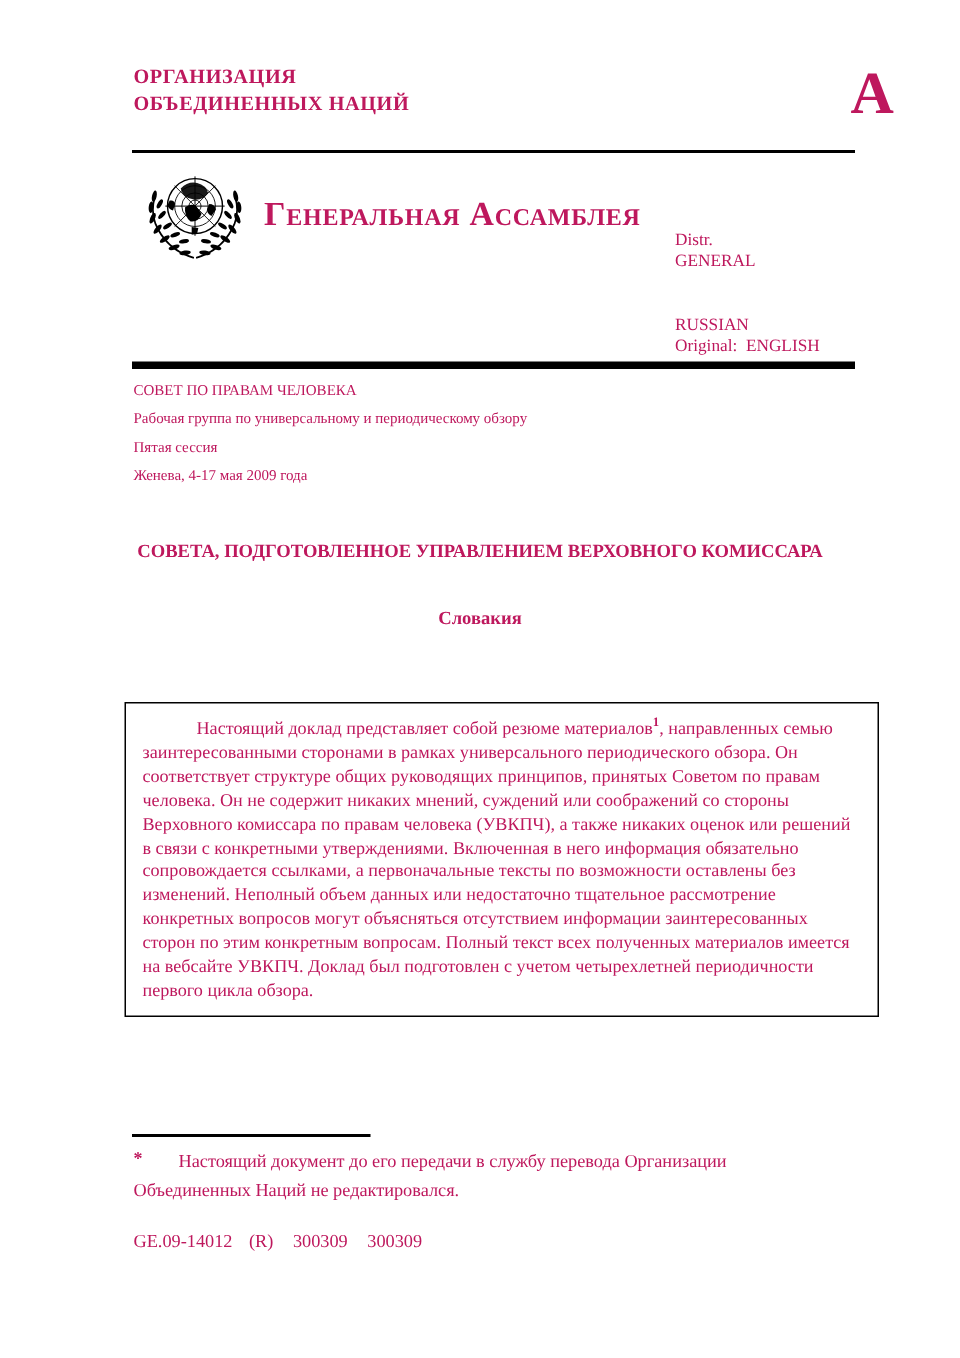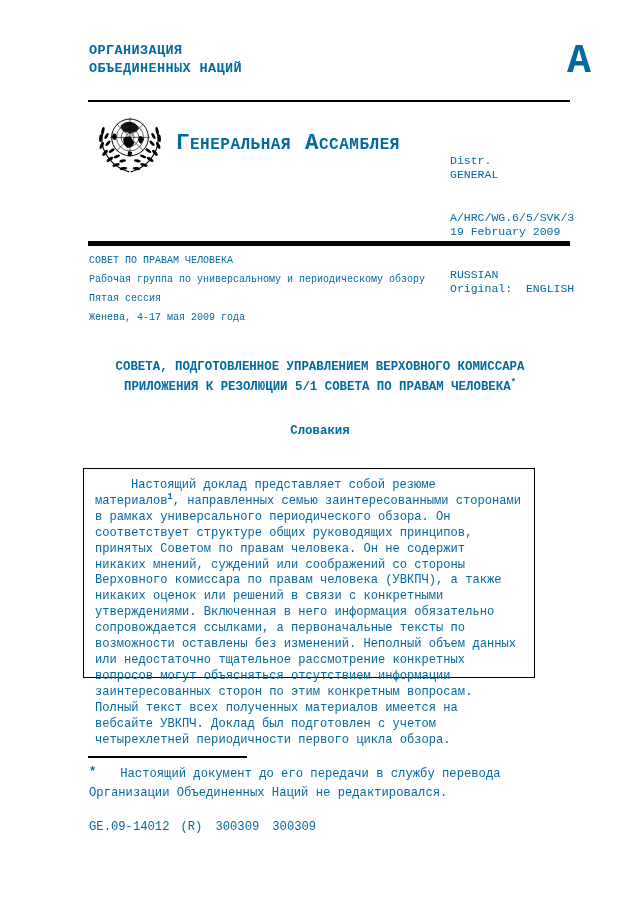--- a/index.html
+++ b/index.html
@@ -1,21 +1,21 @@
 <!DOCTYPE html>
 <html><head>
 <meta charset="utf-8">
 <style>
   html,body{margin:0;padding:0;background:#e8e8e8;}
   .page{
     position:relative;
     width:640px;height:905px;
     background:#ffffff;
-    color:#0369a1;
-    font-family:Liberation Mono, monospace;
+    color:#be185d;
+    font-family:Liberation Serif, serif;
     overflow:hidden;
     margin:0 auto;
   }
   
   .org-block{
     position:absolute;left:89px;top:42px;
     font-weight:bold;font-size:13.5px;line-height:18px;
     letter-spacing:.4px;
   }
   .doc-letter{
@@ -55,21 +55,21 @@
   
   .title-block{
     position:absolute;left:79px;top:358px;width:482px;
     text-align:center;font-weight:bold;
     font-size:12.4px;line-height:19.5px;
   }
   .title-block sup{font-size:9px;line-height:0;}
   .country{margin-top:25px;}
   
   .summary-box{
-    position:absolute;left:83px;top:468px;width:452px;height:210px;
+    position:absolute;left:83px;top:468px;width:503px;height:210px;
     border:1px solid #000;box-sizing:border-box;
     padding:9px 12px 0 11px;
   }
   .summary-box p{
     margin:0;font-size:12.1px;line-height:15.9px;
     text-indent:36px;text-align:left;
   }
   .summary-box sup{font-size:8.5px;font-weight:bold;line-height:0;}
   
   .footnote-rule{
@@ -149,41 +149,36 @@
     </svg>
   </div>
   <div class="assembly-title">Генеральная Ассамблея</div>
 
   <div class="masthead-right">
     <div class="grp">
       <div>Distr.</div>
       <div>GENERAL</div>
     </div>
     <div class="grp">
-      <div>A/HRC/WG.6/5/SVK/3</div>
-      <div>19 February 2009</div>
-    </div>
-    <div class="grp">
       <div>RUSSIAN</div>
       <div><span>Original:</span>&nbsp;&nbsp;<span>ENGLISH</span></div>
     </div>
   </div>
 
   <div class="rule-thick"></div>
 
   <div class="session-block">
     <div>СОВЕТ ПО ПРАВАМ ЧЕЛОВЕКА</div>
     <div>Рабочая группа по универсальному и периодическому обзору</div>
     <div>Пятая сессия</div>
     <div>Женева, 4-17 мая 2009 года</div>
   </div>
 
   <div class="title-block">
     <div>СОВЕТА, ПОДГОТОВЛЕННОЕ УПРАВЛЕНИЕМ ВЕРХОВНОГО КОМИССАРА</div>
-    <div><span>ПРИЛОЖЕНИЯ К РЕЗОЛЮЦИИ 5/1 СОВЕТА ПО ПРАВАМ ЧЕЛОВЕКА</span><sup>*</sup></div>
     <div class="country">Словакия</div>
   </div>
 
   <div class="summary-box">
     <p><span>Настоящий доклад представляет собой резюме материалов</span><sup>1</sup><span>, направленных семью заинтересованными сторонами в рамках универсального периодического обзора.  Он соответствует структуре общих руководящих принципов, принятых Советом по правам человека.  Он не содержит никаких мнений, суждений или соображений со стороны Верховного комиссара по правам человека (УВКПЧ), а также никаких оценок или решений в связи с конкретными утверждениями.  Включенная в него информация обязательно сопровождается ссылками, а первоначальные тексты по возможности оставлены без изменений.  Неполный объем данных или недостаточно тщательное рассмотрение конкретных вопросов могут объясняться отсутствием информации заинтересованных сторон по этим конкретным вопросам.  Полный текст всех полученных материалов имеется на вебсайте УВКПЧ.  Доклад был подготовлен с учетом четырехлетней периодичности первого цикла обзора.</span></p>
   </div>
 
   <div class="footnote-rule"></div>
   <div class="footnote">
     <span class="fn-marker">*</span><span>Настоящий документ до его передачи в службу перевода Организации Объединенных Наций не редактировался.</span>

